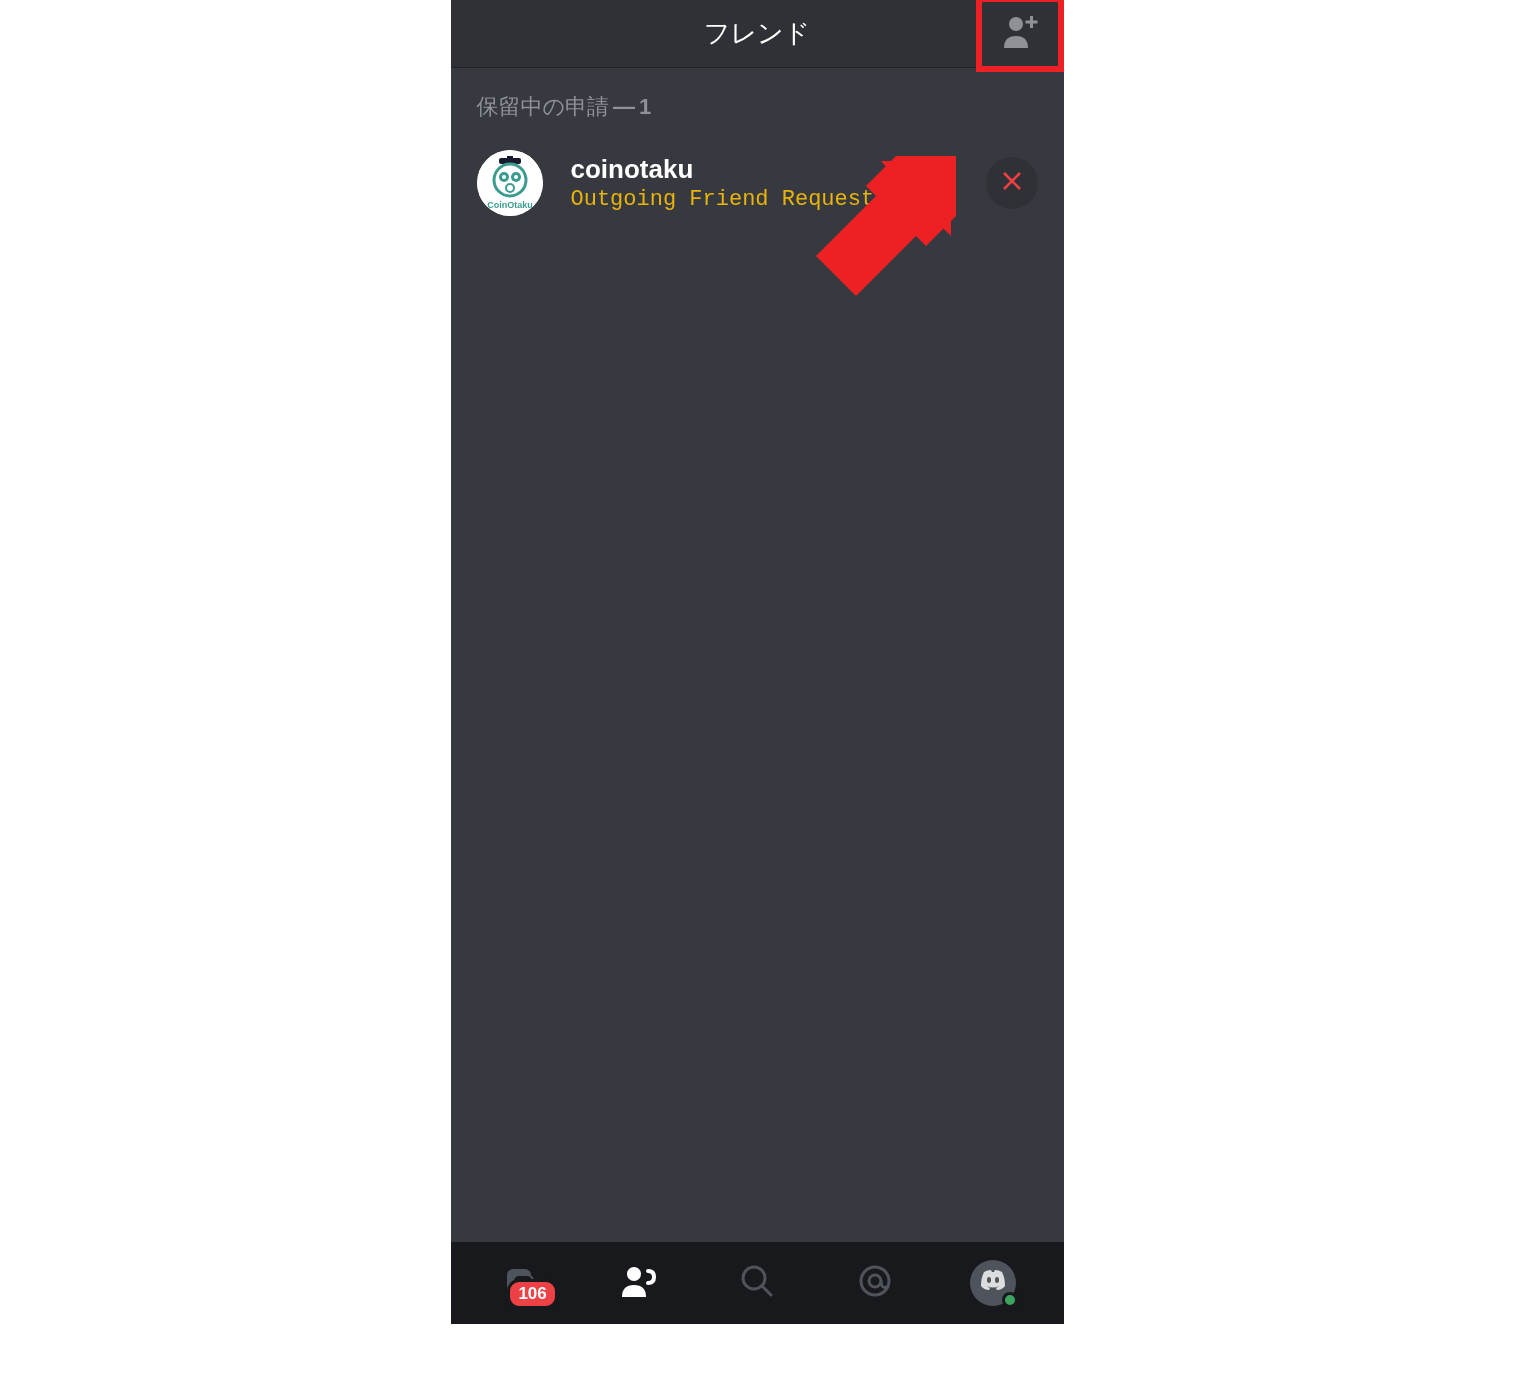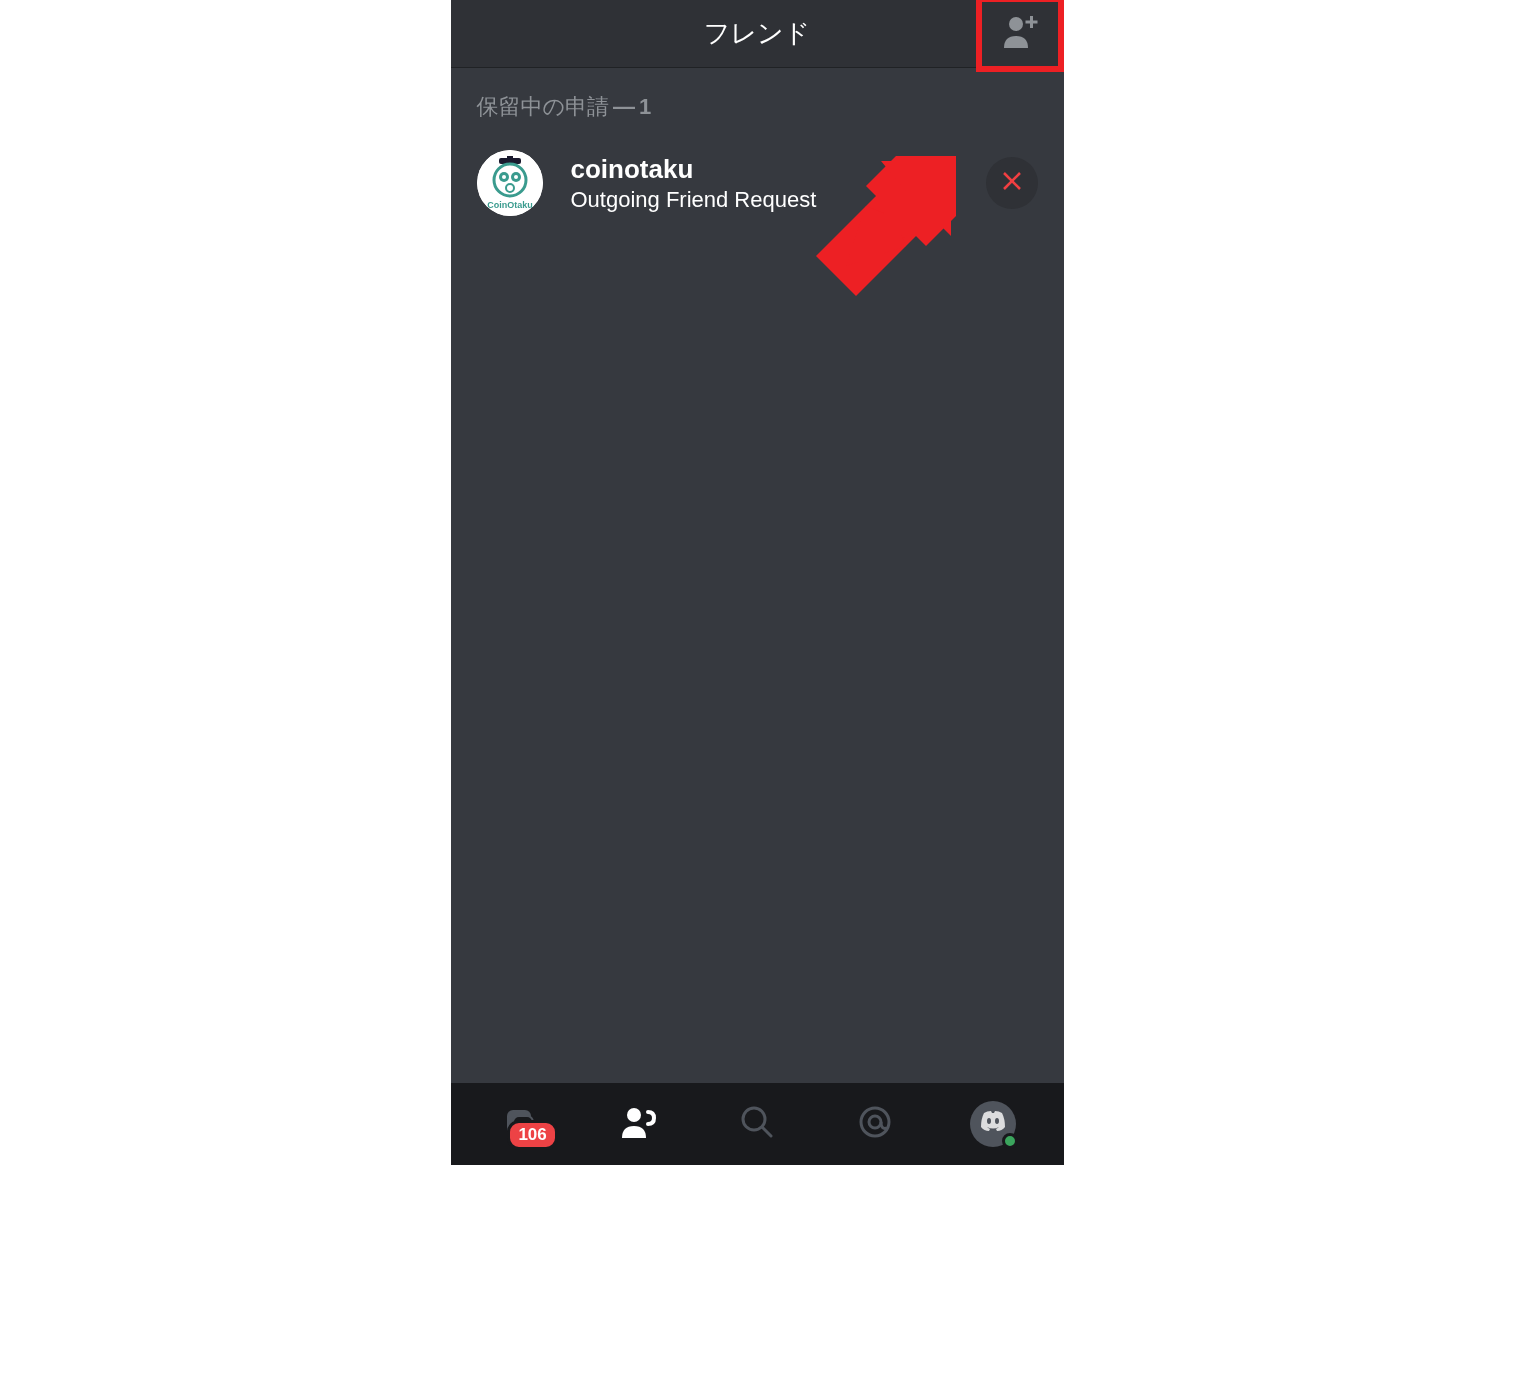--- a/index.html
+++ b/index.html
@@ -14,21 +14,21 @@
       justify-content: center;
       align-items: flex-start;
       min-height: 100vh;
     }
     .phone-container {
       width: 613px;
       background: #36393f;
       position: relative;
       display: flex;
       flex-direction: column;
-      height: 1165px;
+      height: 1324px;
     }
     .header {
       height: 68px;
       background: #2f3136;
       display: flex;
       align-items: center;
       justify-content: center;
       position: relative;
       border-bottom: 1px solid #202225;
     }
@@ -97,22 +97,23 @@
     .friend-info {
       flex: 1;
     }
     .friend-name {
       color: #ffffff;
       font-size: 26px;
       font-weight: 600;
       margin-bottom: 2px;
     }
     .friend-status {
-      color: #ffffff;
-      font-size: 22px;
+      color: #eab308;
+      font-size: 22px;
+      font-family: Liberation Mono, monospace;
     }
     .cancel-btn {
       width: 52px;
       height: 52px;
       border-radius: 50%;
       background: #2f3136;
       display: flex;
       align-items: center;
       justify-content: center;
       cursor: pointer;

